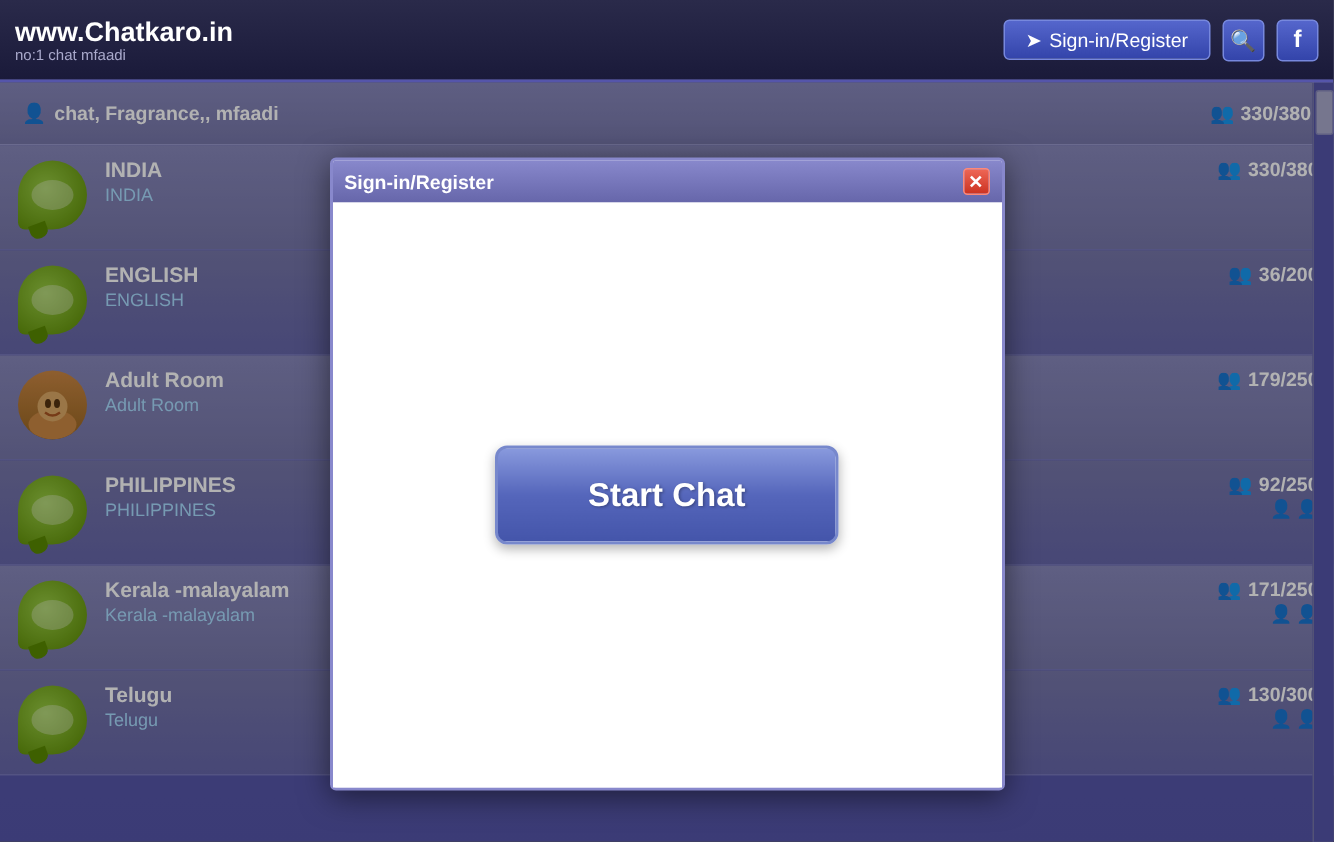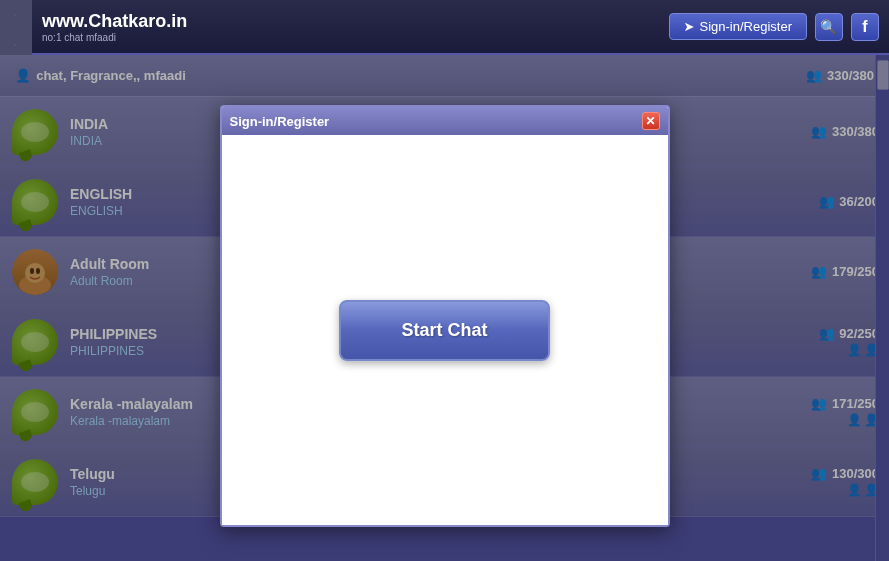--- a/index.html
+++ b/index.html
@@ -16,21 +16,20 @@
 
     
     .header {
       background: linear-gradient(180deg, #2a2a4a 0%, #1a1a3a 100%);
       height: 55px;
       display: flex;
       align-items: center;
       padding: 0 10px;
       border-bottom: 2px solid #5555aa;
       position: relative;
-      margin-left: 32px;
     }
     .logo-area {
       display: flex;
       flex-direction: column;
     }
     .logo-main {
       color: #4499ff;
       font-size: 18px;
       font-weight: bold;
       font-family: Arial, sans-serif;
@@ -110,21 +109,20 @@
       gap: 4px;
       color: #ffffff;
       font-size: 13px;
       font-weight: bold;
       margin-left: auto;
     }
 
     
     .room-row {
       display: flex;
-      align-items: center;
       padding: 8px 10px;
       border-bottom: 1px solid #7777bb;
       background: linear-gradient(180deg, #8888bb 0%, #7777aa 100%);
       height: 70px;
       cursor: pointer;
     }
     .room-row:nth-child(even) {
       background: linear-gradient(180deg, #7777aa 0%, #6666aa 100%);
     }
     .room-icon {
@@ -297,21 +295,21 @@
       align-items: center;
       justify-content: center;
       padding: 20px;
     }
 
     .start-chat-btn {
       background: linear-gradient(180deg, #8899dd 0%, #5566bb 50%, #4455aa 100%);
       border: 2px solid #7788cc;
       border-radius: 8px;
       color: #ffffff;
-      font-size: 18px;
+      font-size: 22px;
       font-weight: bold;
       padding: 18px 60px;
       cursor: pointer;
       box-shadow: 0 3px 8px rgba(0,0,0,0.3);
       text-shadow: 1px 1px 2px rgba(0,0,0,0.3);
     }
   </style>
 </head>
 <body>
 

